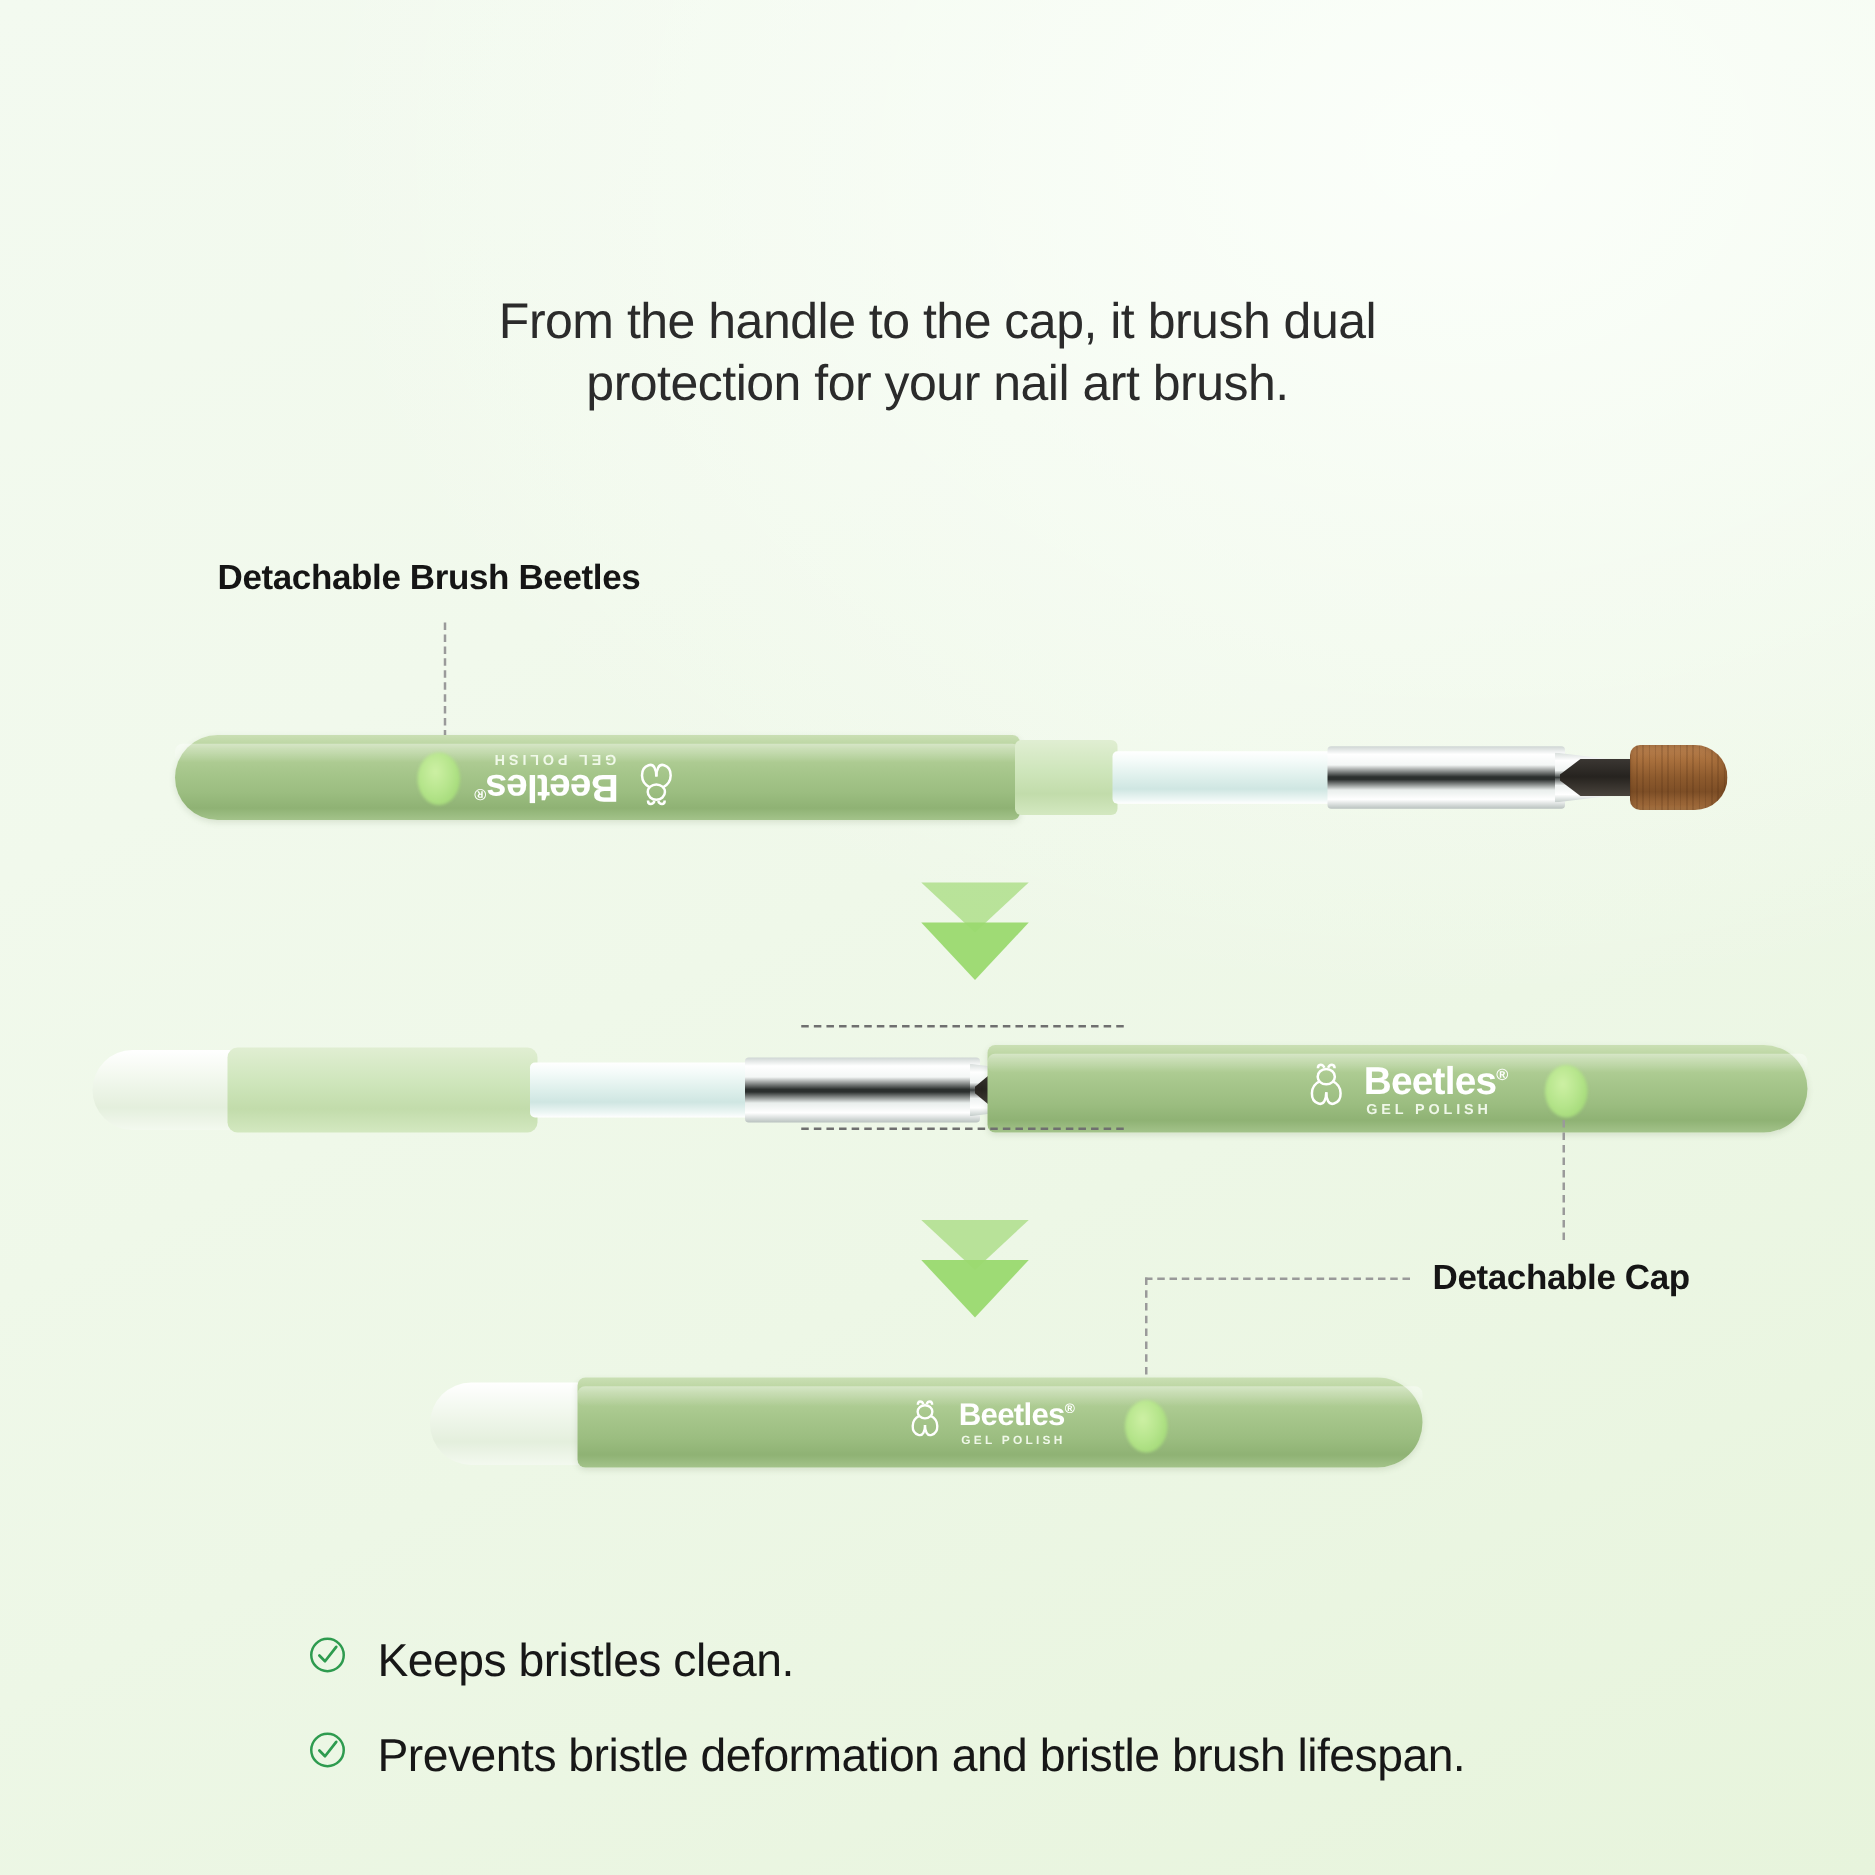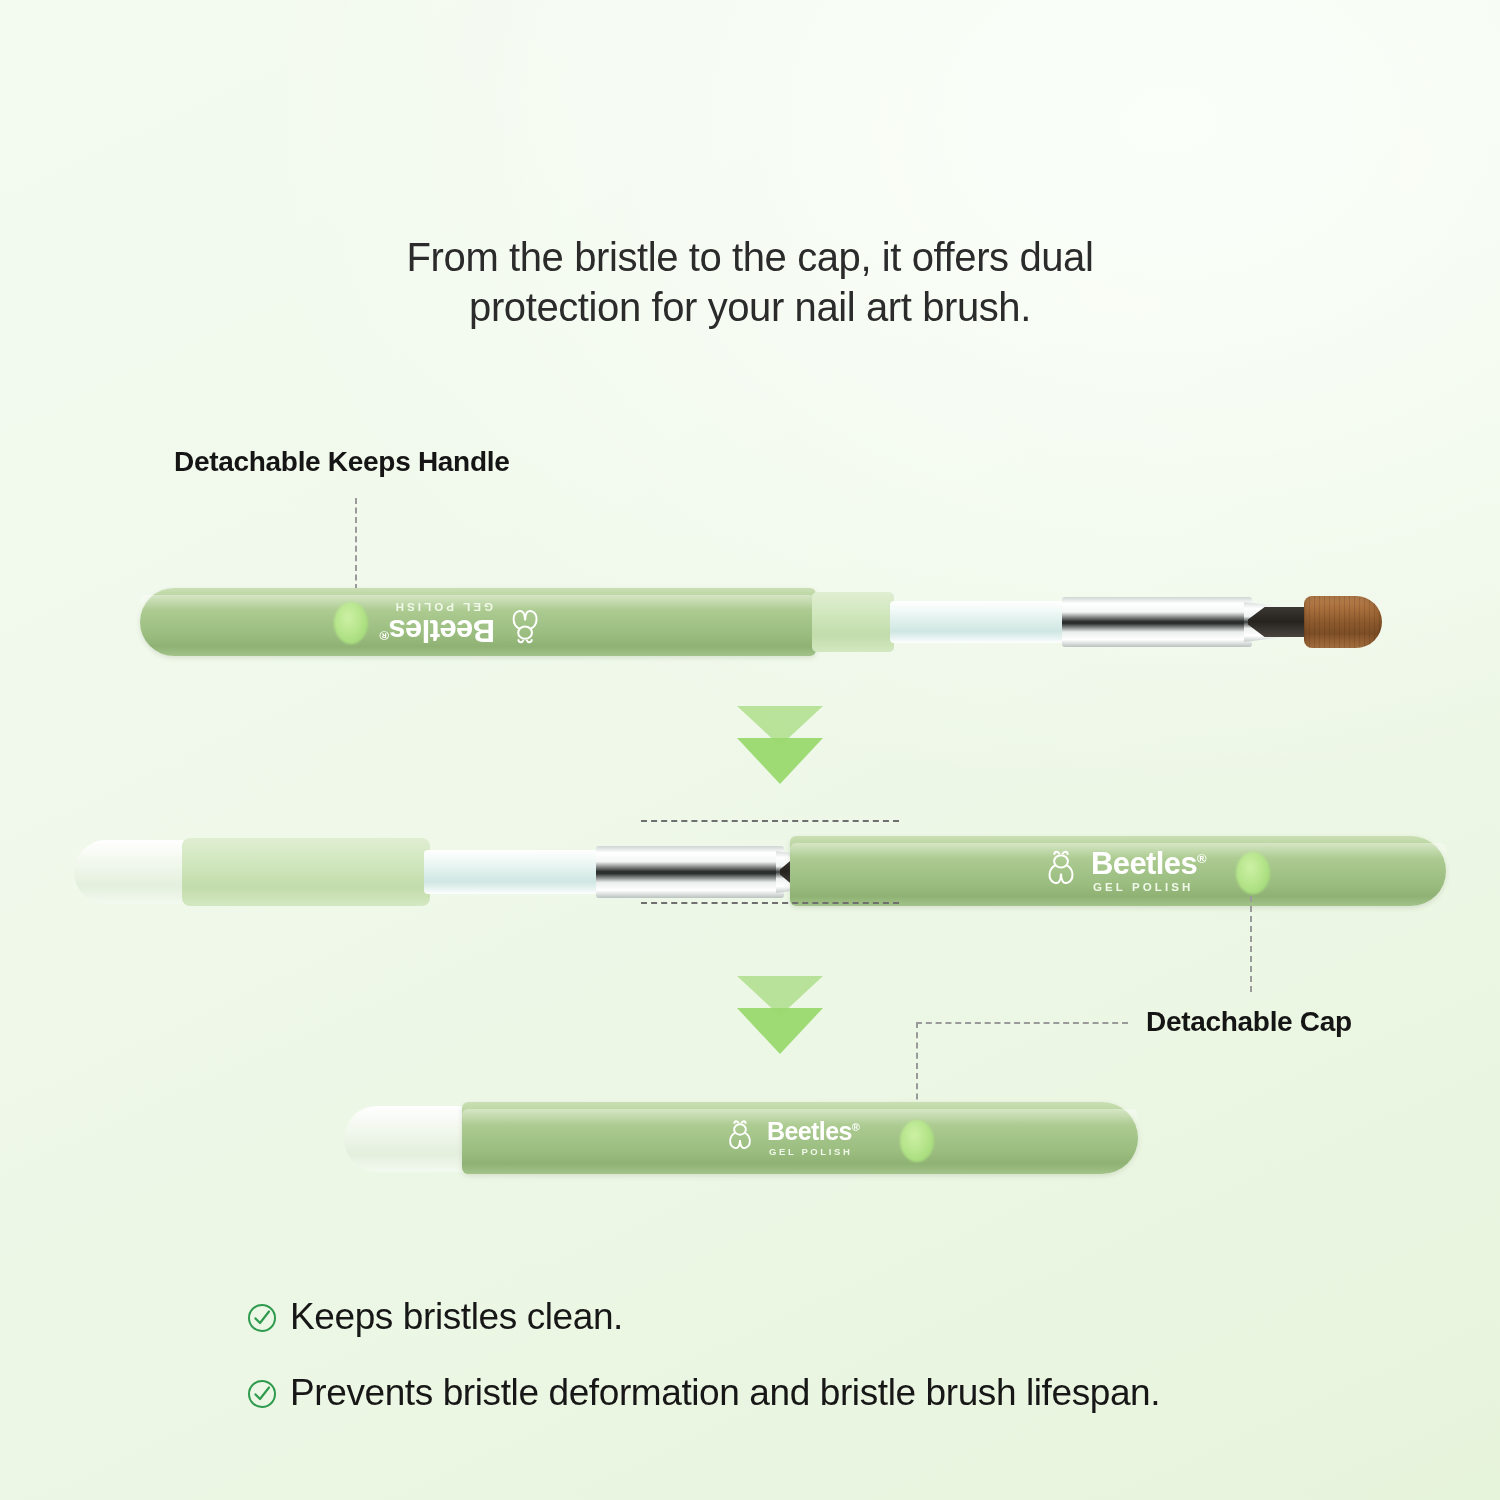--- a/index.html
+++ b/index.html
@@ -209,39 +209,40 @@
     margin-top:3px; margin-left:2px; color:#f4fbee; opacity:.95;
   }
   .brand.flip { transform:rotate(180deg); }
   .brand.small .word { font-size:25px; }
   .brand.small .sub  { font-size:9.5px; letter-spacing:2.6px; }
   .brand.small .reg  { font-size:11px; }
 
   
   .bullets { position:absolute; left:246px; top:1296px; }
   .bullet {
-    display:flex; align-items:flex-end; gap:12px;
+    display:flex; align-items:flex-start; gap:24px;
     margin-bottom:34px;
+    margin-top:12px;
   }
   .bullet .txt {
     font-size:37px; color:#171717; font-weight:400; letter-spacing:-0.4px;
   }
   .check { flex:0 0 auto; }
 </style>
 </head>
 <body>
 
 <div class="stage">
 
   <div class="subtitle">
-    <span>From the bristle to the cap, it offers dual</span>
+    <span>From the handle to the cap, it brush dual</span>
     <span>protection for your nail art brush.</span>
   </div>
 
-  <div class="callout callout-handle">Detachable Keeps Handle</div>
+  <div class="callout callout-handle">Detachable Brush Beetles</div>
   <div class="lead lead-v lead-handle"></div>
 
   <div class="piece">
 
     <div class="barrel dome-l" style="left:140px; top:588px; width:676px; height:68px;"></div>
 
     <div class="collar" style="left:812px; top:592px; width:82px; height:60px;"></div>
 
     <div class="shaft" style="left:890px; top:601px; width:180px; height:42px;"></div>
 

